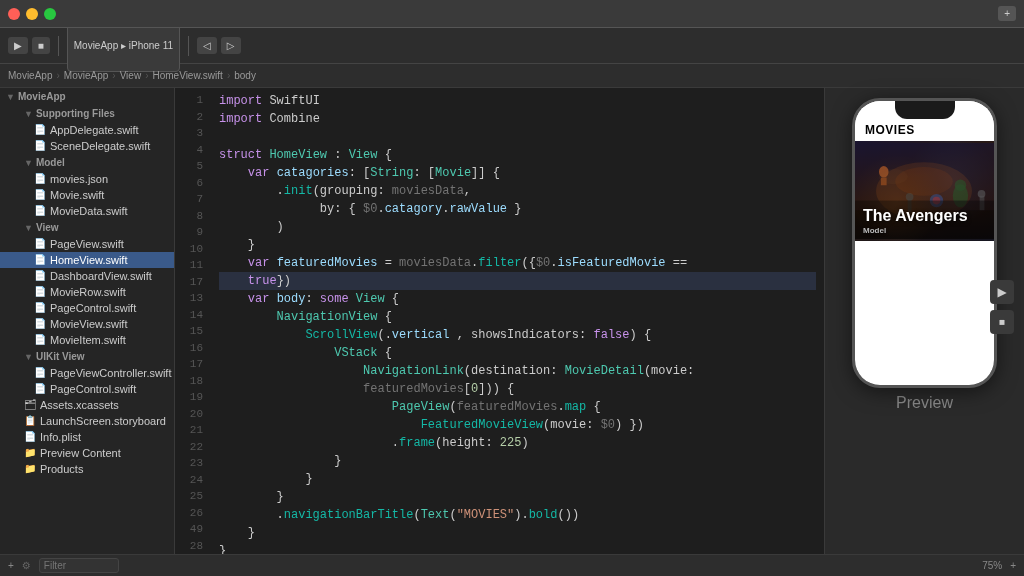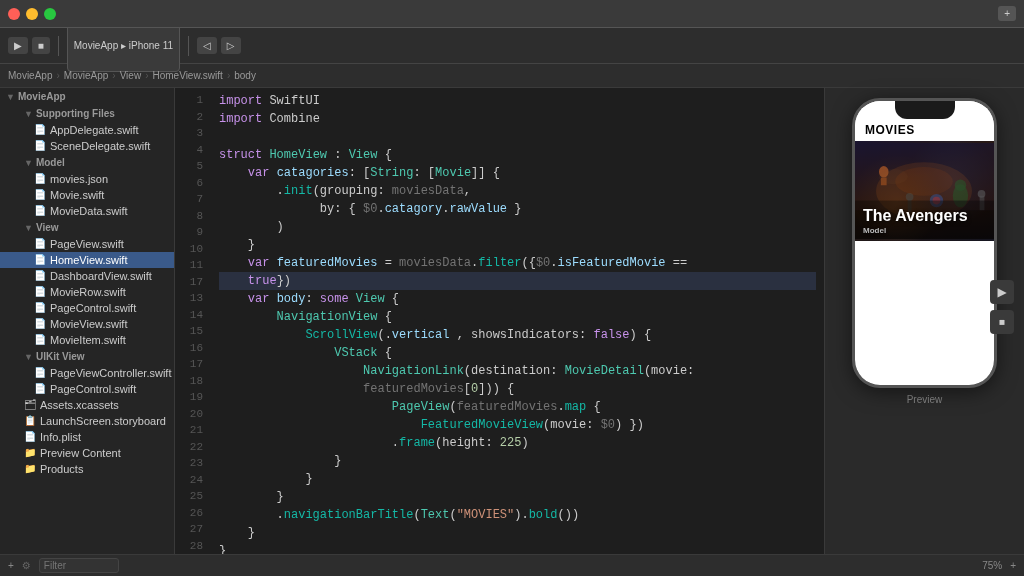--- a/index.html
+++ b/index.html
@@ -262,21 +262,21 @@
       position: absolute;
       bottom: 6px;
       left: 8px;
       font-size: 11px;
       font-weight: 700;
       color: #fff;
       text-shadow: 0 1px 3px rgba(0,0,0,0.8);
     }
     .preview-label {
       color: #888;
-      font-size: 10px;
+      font-size: 16px;
       margin-top: 6px;
     }
     .preview-icon-btn {
       width: 24px;
       height: 24px;
       background: #3a3a3a;
       border: none;
       border-radius: 4px;
       color: #ccc;
       font-size: 12px;
@@ -490,21 +490,21 @@
           <div>17</div>
           <div>18</div>
           <div>19</div>
           <div>20</div>
         <div>21</div>
           <div>22</div>
           <div>23</div>
           <div>24</div>
           <div>25</div>
         <div>26</div>
-          <div>27</div>
+          <div>49</div>
           <div>28</div>
 
       </div>
       <div class="code-content"><div class="line"><span class="kw">import</span><span class="plain"> SwiftUI</span></div><div class="line"><span class="kw">import</span><span class="plain"> Combine</span></div><div class="line">&nbsp;</div><div class="line"><span class="kw">struct</span><span class="plain"> </span><span class="type">HomeView</span><span class="plain"> : </span><span class="type">View</span><span class="plain"> {</span></div><div class="line"><span class="plain">    </span><span class="kw">var</span><span class="plain"> </span><span class="prop">catagories</span><span class="plain">: [</span><span class="type">String</span><span class="plain">: [</span><span class="type">Movie</span><span class="plain">]] {</span></div><div class="line"><span class="plain">        .</span><span class="fn">init</span><span class="plain">(grouping: </span><span class="var-name">moviesData</span><span class="plain">,</span></div><div class="line"><span class="plain">              by: { </span><span class="var-name">$0</span><span class="plain">.</span><span class="prop">catagory</span><span class="plain">.</span><span class="prop">rawValue</span><span class="plain"> }</span></div><div class="line"><span class="plain">        )</span></div><div class="line"><span class="plain">    }</span></div><div class="line"><span class="plain">    </span><span class="kw">var</span><span class="plain"> </span><span class="prop">featuredMovies</span><span class="plain"> = </span><span class="var-name">moviesData</span><span class="plain">.</span><span class="fn">filter</span><span class="plain">({</span><span class="var-name">$0</span><span class="plain">.</span><span class="prop">isFeaturedMovie</span><span class="plain"> ==</span></div><div class="line highlighted-line"><span class="plain">    </span><span class="kw">true</span><span class="plain">})</span></div><div class="line"><span class="plain">    </span><span class="kw">var</span><span class="plain"> </span><span class="prop">body</span><span class="plain">: </span><span class="kw">some</span><span class="plain"> </span><span class="type">View</span><span class="plain"> {</span></div><div class="line"><span class="plain">        </span><span class="type">NavigationView</span><span class="plain"> {</span></div><div class="line"><span class="plain">            </span><span class="fn">ScrollView</span><span class="plain">(.</span><span class="prop">vertical</span><span class="plain"> , showsIndicators: </span><span class="kw">false</span><span class="plain">) {</span></div><div class="line"><span class="plain">                </span><span class="type">VStack</span><span class="plain"> {</span></div><div class="line"><span class="plain">                    </span><span class="type">NavigationLink</span><span class="plain">(destination: </span><span class="type">MovieDetail</span><span class="plain">(movie:</span></div><div class="line"><span class="plain">                    </span><span class="var-name">featuredMovies</span><span class="plain">[</span><span class="num">0</span><span class="plain">])) {</span></div><div class="line"><span class="plain">                        </span><span class="type">PageView</span><span class="plain">(</span><span class="var-name">featuredMovies</span><span class="plain">.</span><span class="fn">map</span><span class="plain"> {</span></div><div class="line"><span class="plain">                            </span><span class="fn">FeaturedMovieView</span><span class="plain">(movie: </span><span class="var-name">$0</span><span class="plain">) })</span></div><div class="line"><span class="plain">                        .</span><span class="fn">frame</span><span class="plain">(height: </span><span class="num">225</span><span class="plain">)</span></div><div class="line"><span class="plain">                }</span></div><div class="line"><span class="plain">            }</span></div><div class="line"><span class="plain">        }</span></div><div class="line"><span class="plain">        .</span><span class="fn">navigationBarTitle</span><span class="plain">(</span><span class="type">Text</span><span class="plain">(</span><span class="str">"MOVIES"</span><span class="plain">).</span><span class="fn">bold</span><span class="plain">())</span></div><div class="line"><span class="plain">    }</span></div><div class="line"><span class="plain">}</span></div></div>
     </div>
   </div>
 
   <div id="preview-panel">
     <div class="preview-panel-inner">
       <div class="phone-frame">

